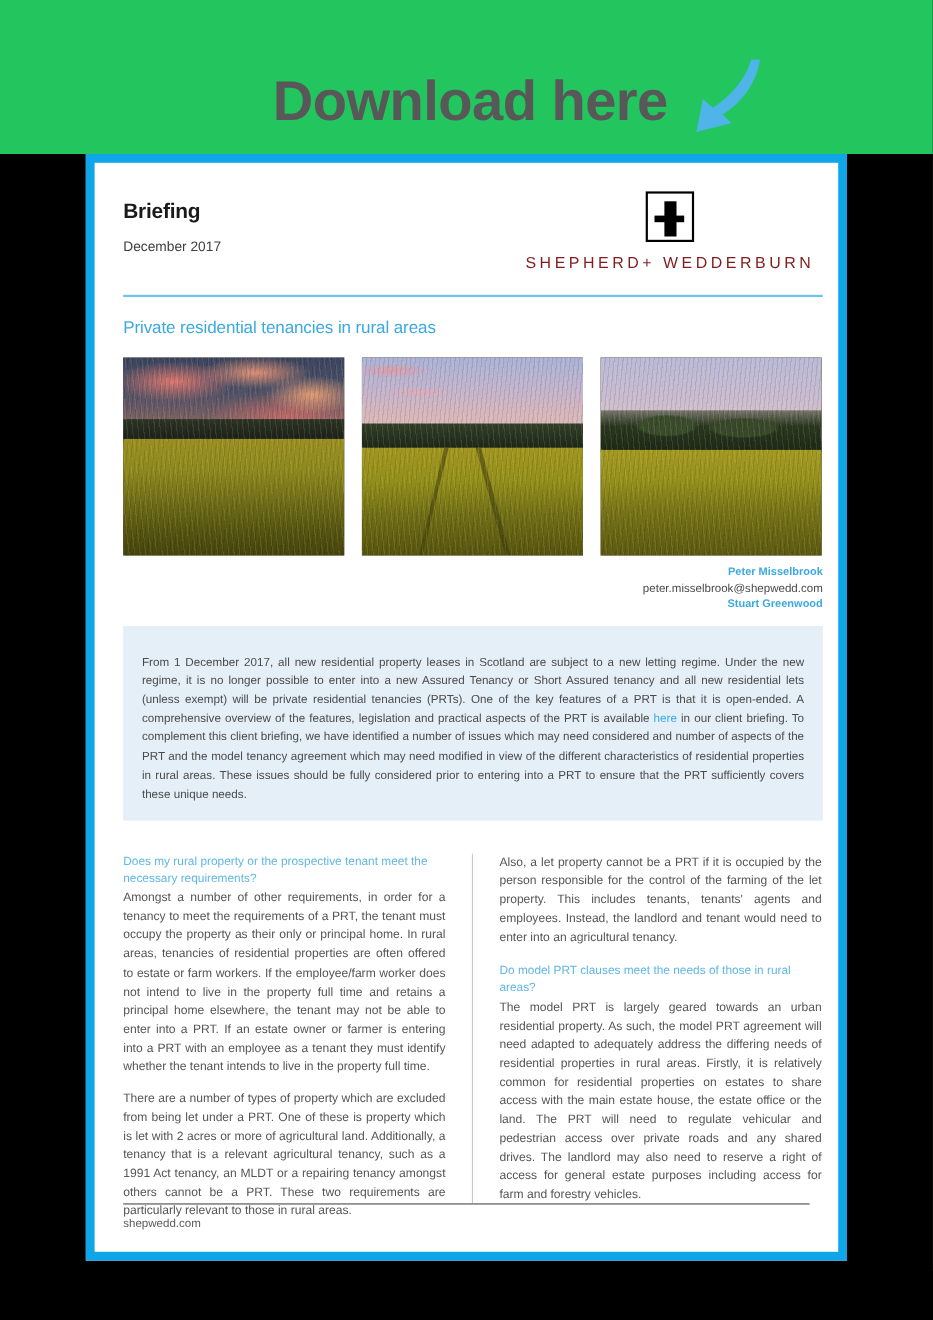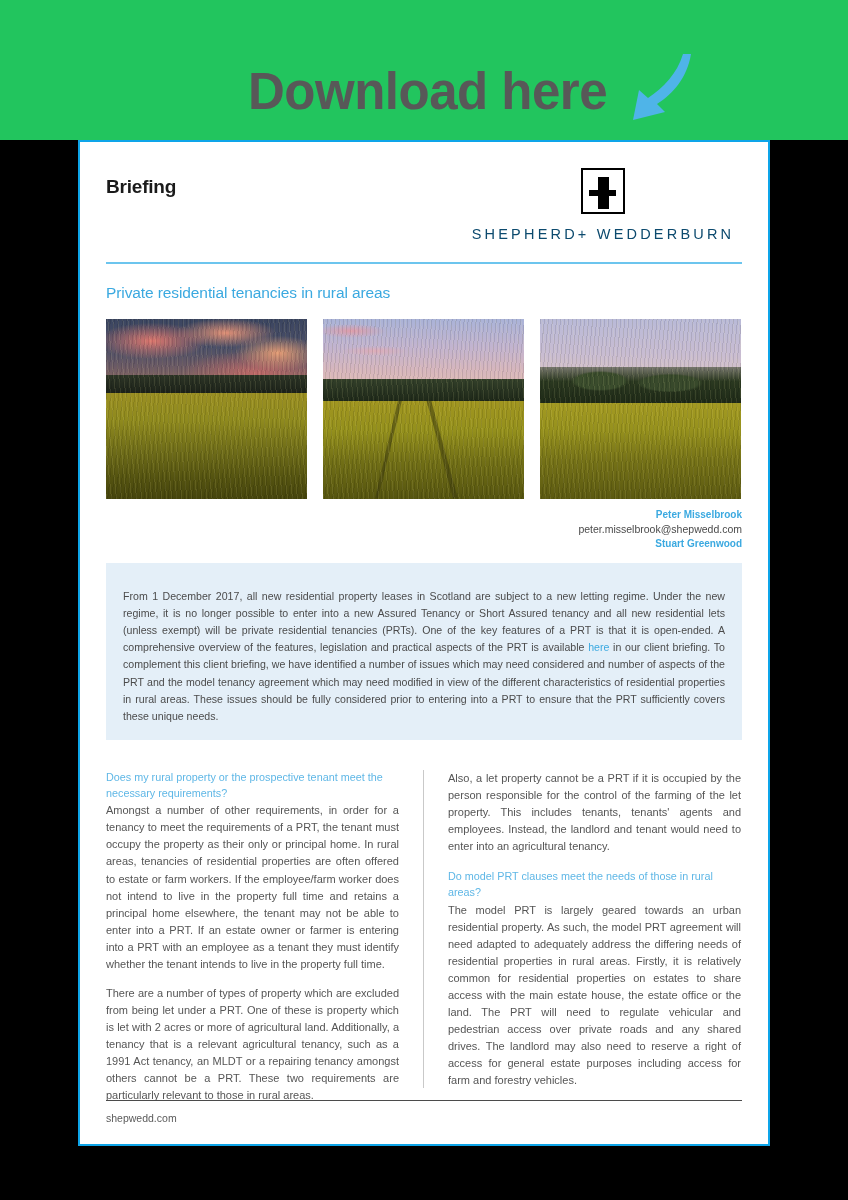--- a/index.html
+++ b/index.html
@@ -38,21 +38,21 @@
     width: 72px; height: 74px;
     margin-top: -4px;
   }
 
   
   .page {
     position: absolute;
     left: 78px; top: 140px;
     width: 692px; height: 1006px;
     background: #ffffff;
-    border: 2px solid #0ea5e9;
+    border: 8px solid #0ea5e9;
     overflow: hidden;
   }
 
   .page-pad {
     position: absolute;
     left: 26px; top: 0;
     width: 636px; height: 100%;
   }
 
   
@@ -96,21 +96,21 @@
   }
   .brand-mark .hbar {
     position: absolute;
     left: 6px; top: 20px;
     width: 27px; height: 6px;
     background: #000;
   }
   .brand-name {
     margin-top: 12px;
     font-size: 14.5px;
-    color: #0c4a6e;
+    color: #7f1d1d;
     letter-spacing: 3.2px;
     white-space: nowrap;
   }
 
   .rule-blue {
     height: 1.5px;
     background: #6cc5ee;
     margin-top: 10px;
   }
 
@@ -304,20 +304,21 @@
       <path d="M70 2 C 66 26, 52 42, 36 52 L 44 60 L 12 68 L 18 38 L 27 46 C 42 36, 56 22, 62 2 Z" fill="#4fb4e8"></path>
     </svg>
   </div>
 </div>
 
 <div class="page">
   <div class="page-pad">
 
     <div class="doc-header">
       <div class="doc-title">Briefing</div>
+      <div class="doc-date">December 2017</div>
 
       <div class="brand">
         <div class="brand-mark">
           <div class="vbar"></div>
           <div class="hbar"></div>
         </div>
         <div class="brand-name">SHEPHERD+ WEDDERBURN</div>
       </div>
     </div>
 

